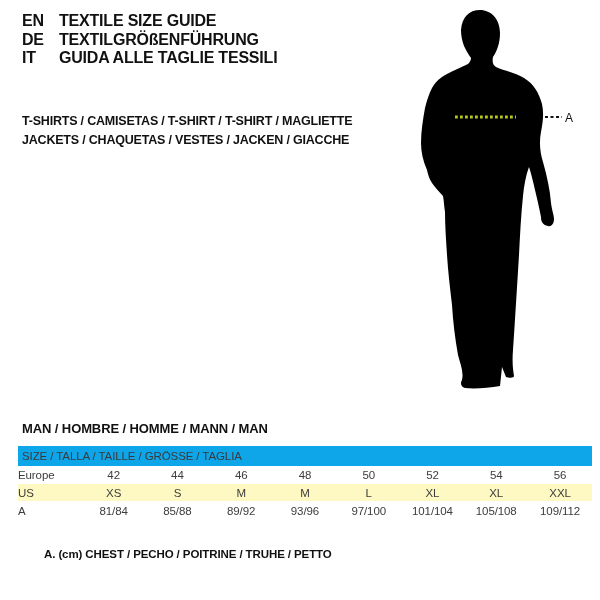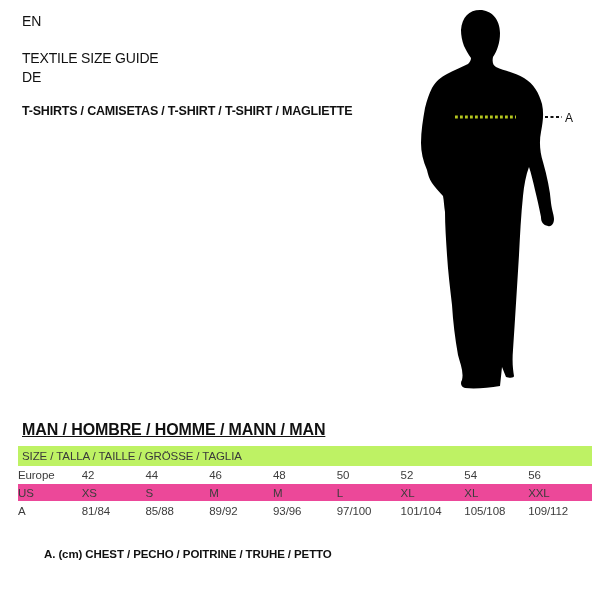--- a/index.html
+++ b/index.html
@@ -3,58 +3,64 @@
 <meta charset="utf-8">
 <style>
   html,body{margin:0;padding:0;}
   body{
     width:600px;height:600px;position:relative;background:#ffffff;
     font-family:"Liberation Sans", sans-serif;color:#111;overflow:hidden;
   }
   .abs{position:absolute;}
   
   .lang-list{left:22px;top:12px;}
-  .lang-row{display:flex;font-weight:normal;font-size:14px;line-height:18.6px;letter-spacing:-0.2px;flex-direction:column;}
+  .lang-row{display:flex;font-weight:bold;font-size:16px;line-height:18.6px;letter-spacing:-0.2px;}
   .lang-code{width:37px;flex:0 0 37px;}
   
-  .categories{left:22px;top:102px;font-weight:bold;font-size:12.5px;line-height:18.5px;letter-spacing:-0.2px;}
+  .categories{left:22px;top:112px;font-weight:bold;font-size:12.5px;line-height:18.5px;letter-spacing:-0.2px;}
   
-  .man-title{left:22px;top:421px;font-weight:bold;font-size:16px;letter-spacing:-0.1px;text-decoration:underline;}
+  .man-title{left:22px;top:421px;font-weight:bold;font-size:13px;letter-spacing:-0.1px;}
   
   .size-table-wrap{left:18px;top:446px;width:574px;}
   table.size-table{border-collapse:collapse;table-layout:fixed;width:574px;
     font-size:11.5px;color:#3c3c3c;letter-spacing:-0.1px;}
   table.size-table td{padding:0;vertical-align:middle;}
   td.row-label{width:56px;text-align:left;padding-left:4px;}
-  td.cell{text-align:left;}
-  tr.hdr td{background:#bef264;height:20px;color:#3a3a3a;padding-left:4px;}
+  td.cell{text-align:center;}
+  tr.hdr td{background:#0ea5e9;height:20px;color:#3a3a3a;padding-left:4px;}
   tr.r-europe td{height:18px;background:#ffffff;margin-top:44px;}
-  tr.r-us td{height:17px;background:#ec4899;}
+  tr.r-us td{height:17px;background:#fef9c3;}
   tr.r-num td{height:17px;background:#ededed;}
   tr.r-a td{height:19px;background:#ffffff;}
   
   .footnote{left:22px;top:548px;font-weight:bold;font-size:11.5px;letter-spacing:-0.1px;margin-left:22px;}
   
   .figure{left:410px;top:5px;}
 </style>
 </head>
 <body>
 
 <div class="abs lang-list">
   <div class="lang-row">
     <span class="lang-code">EN</span>
     <span class="lang-label">TEXTILE SIZE GUIDE</span>
   </div>
   <div class="lang-row">
     <span class="lang-code">DE</span>
+    <span class="lang-label">TEXTILGRÖßENFÜHRUNG</span>
+  </div>
+  <div class="lang-row">
+    <span class="lang-code">IT</span>
+    <span class="lang-label">GUIDA ALLE TAGLIE TESSILI</span>
   </div>
 </div>
 
 <div class="abs categories">
   <div>T-SHIRTS / CAMISETAS / T-SHIRT / T-SHIRT / MAGLIETTE</div>
+  <div>JACKETS / CHAQUETAS / VESTES / JACKEN / GIACCHE</div>
 </div>
 
 <svg class="abs figure" width="165" height="390" viewBox="0 0 165 390">
   <path d="M 70,5
            C 81,5 90,14 90,28
            C 90,38 87,46 83,52
            C 82,57 83,60 86,62
            C 95,66 106,68 114,73
            C 124,79 129,88 132,99
            C 134,108 133,117 131,127

